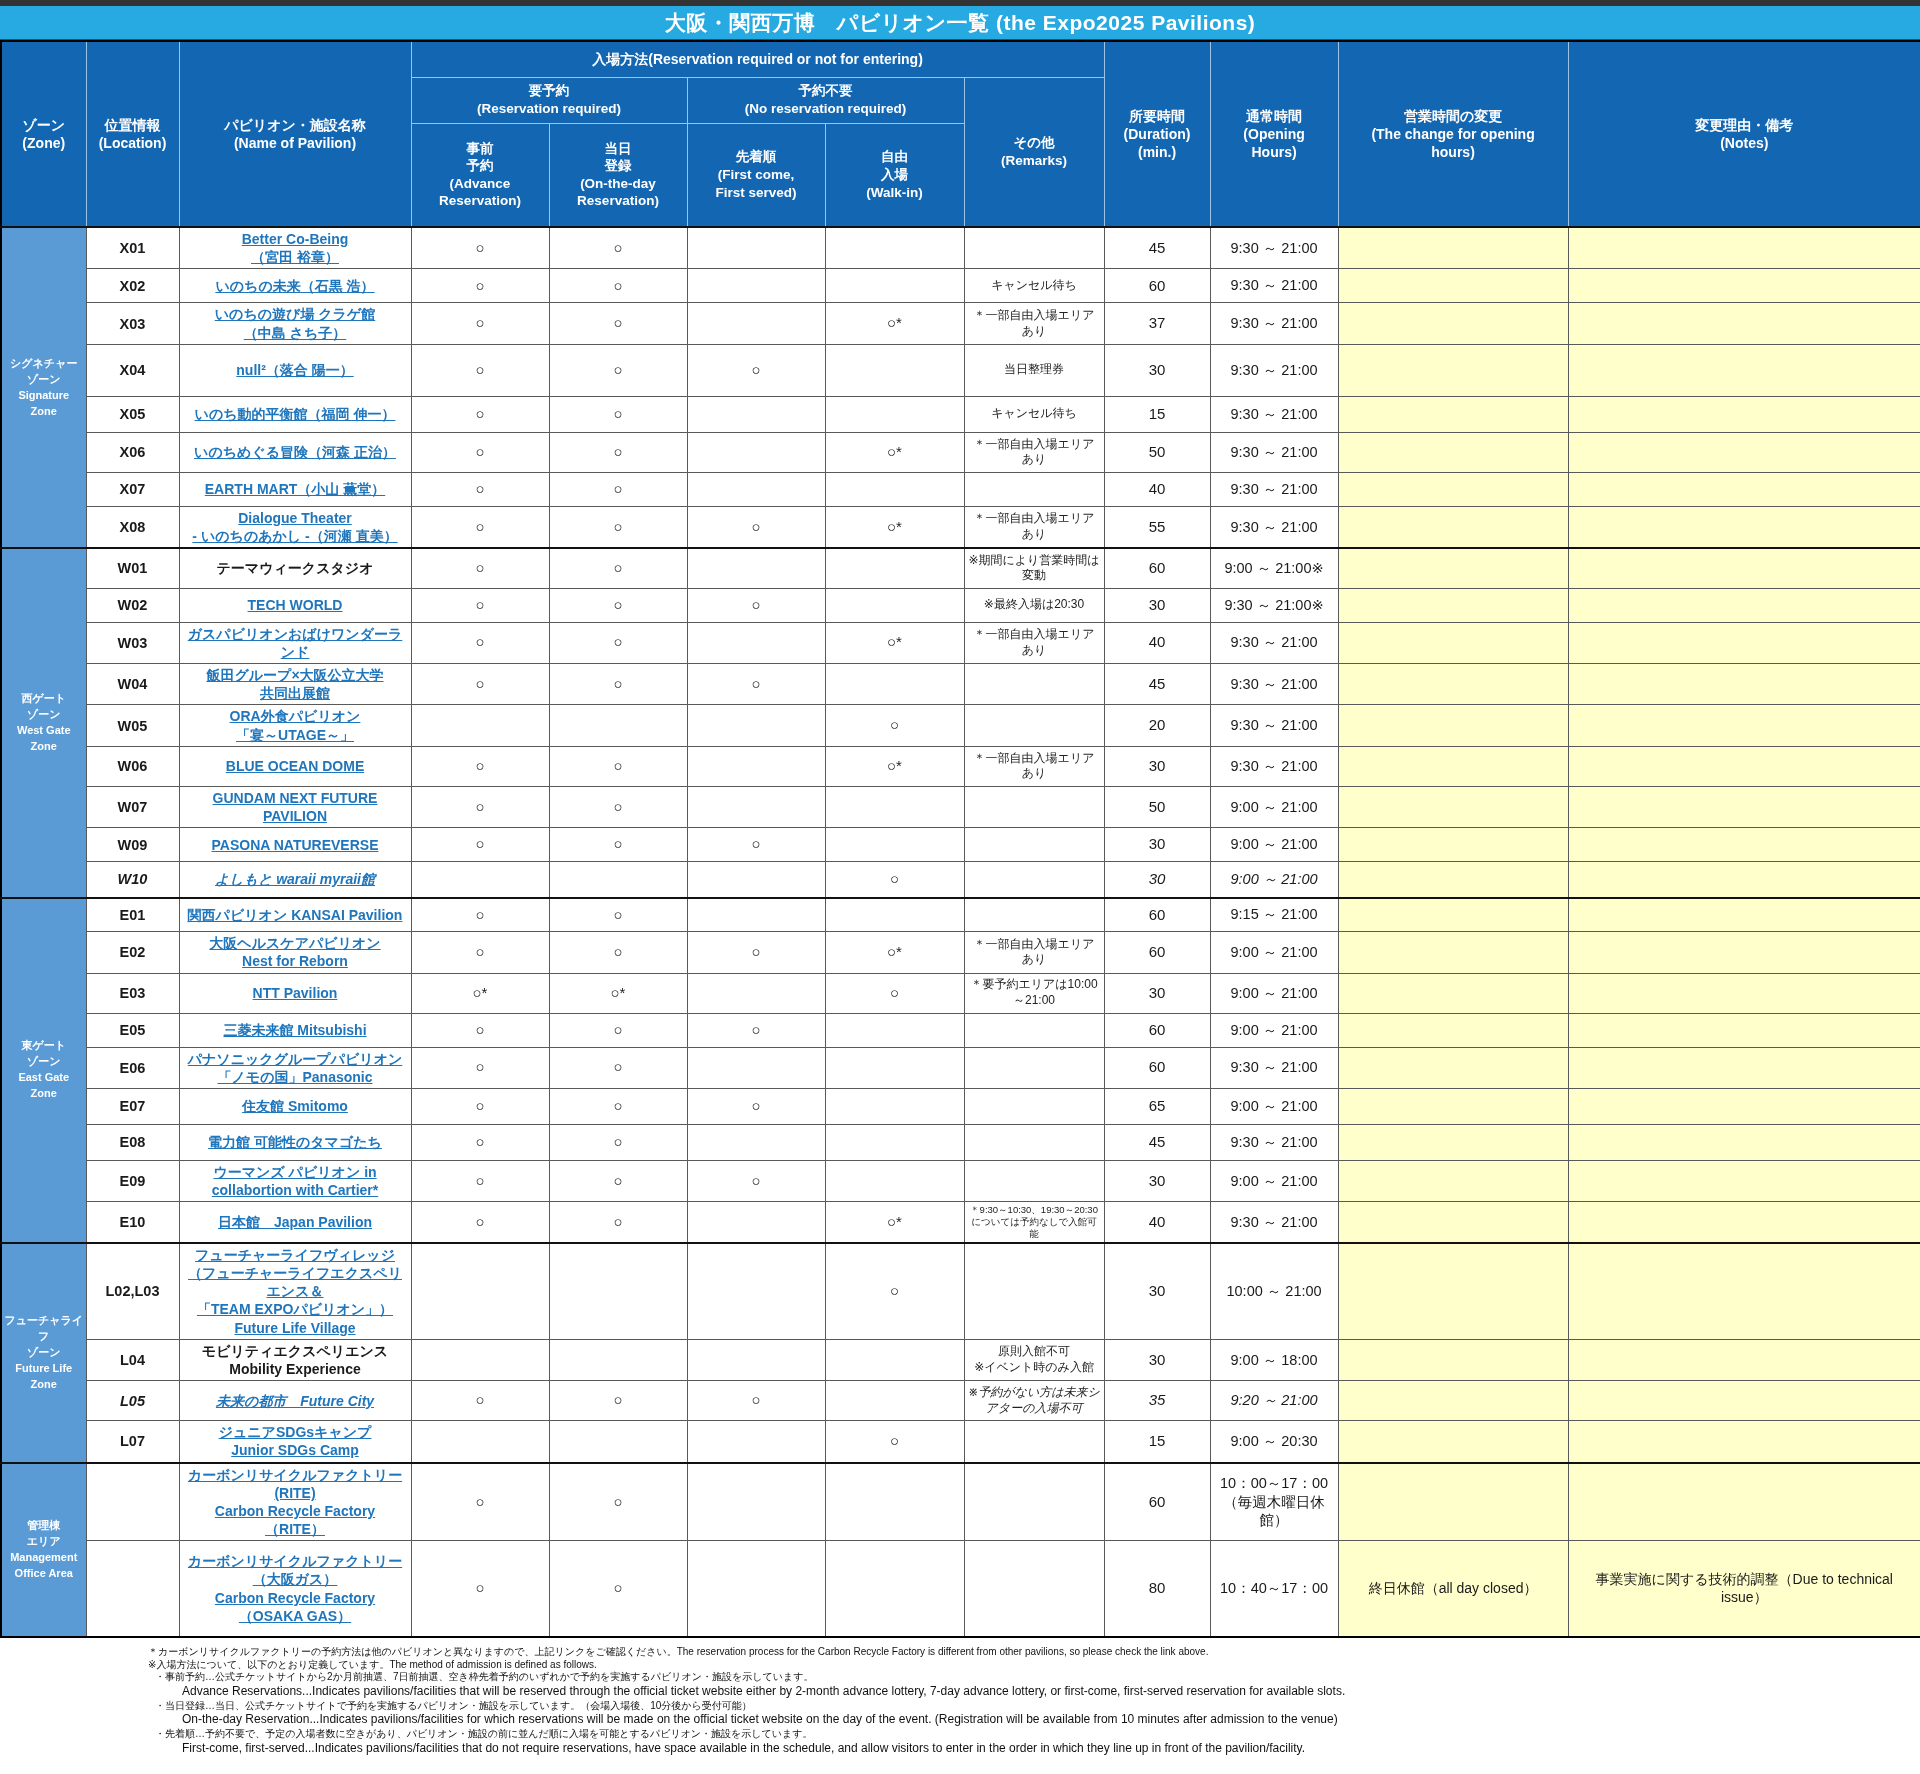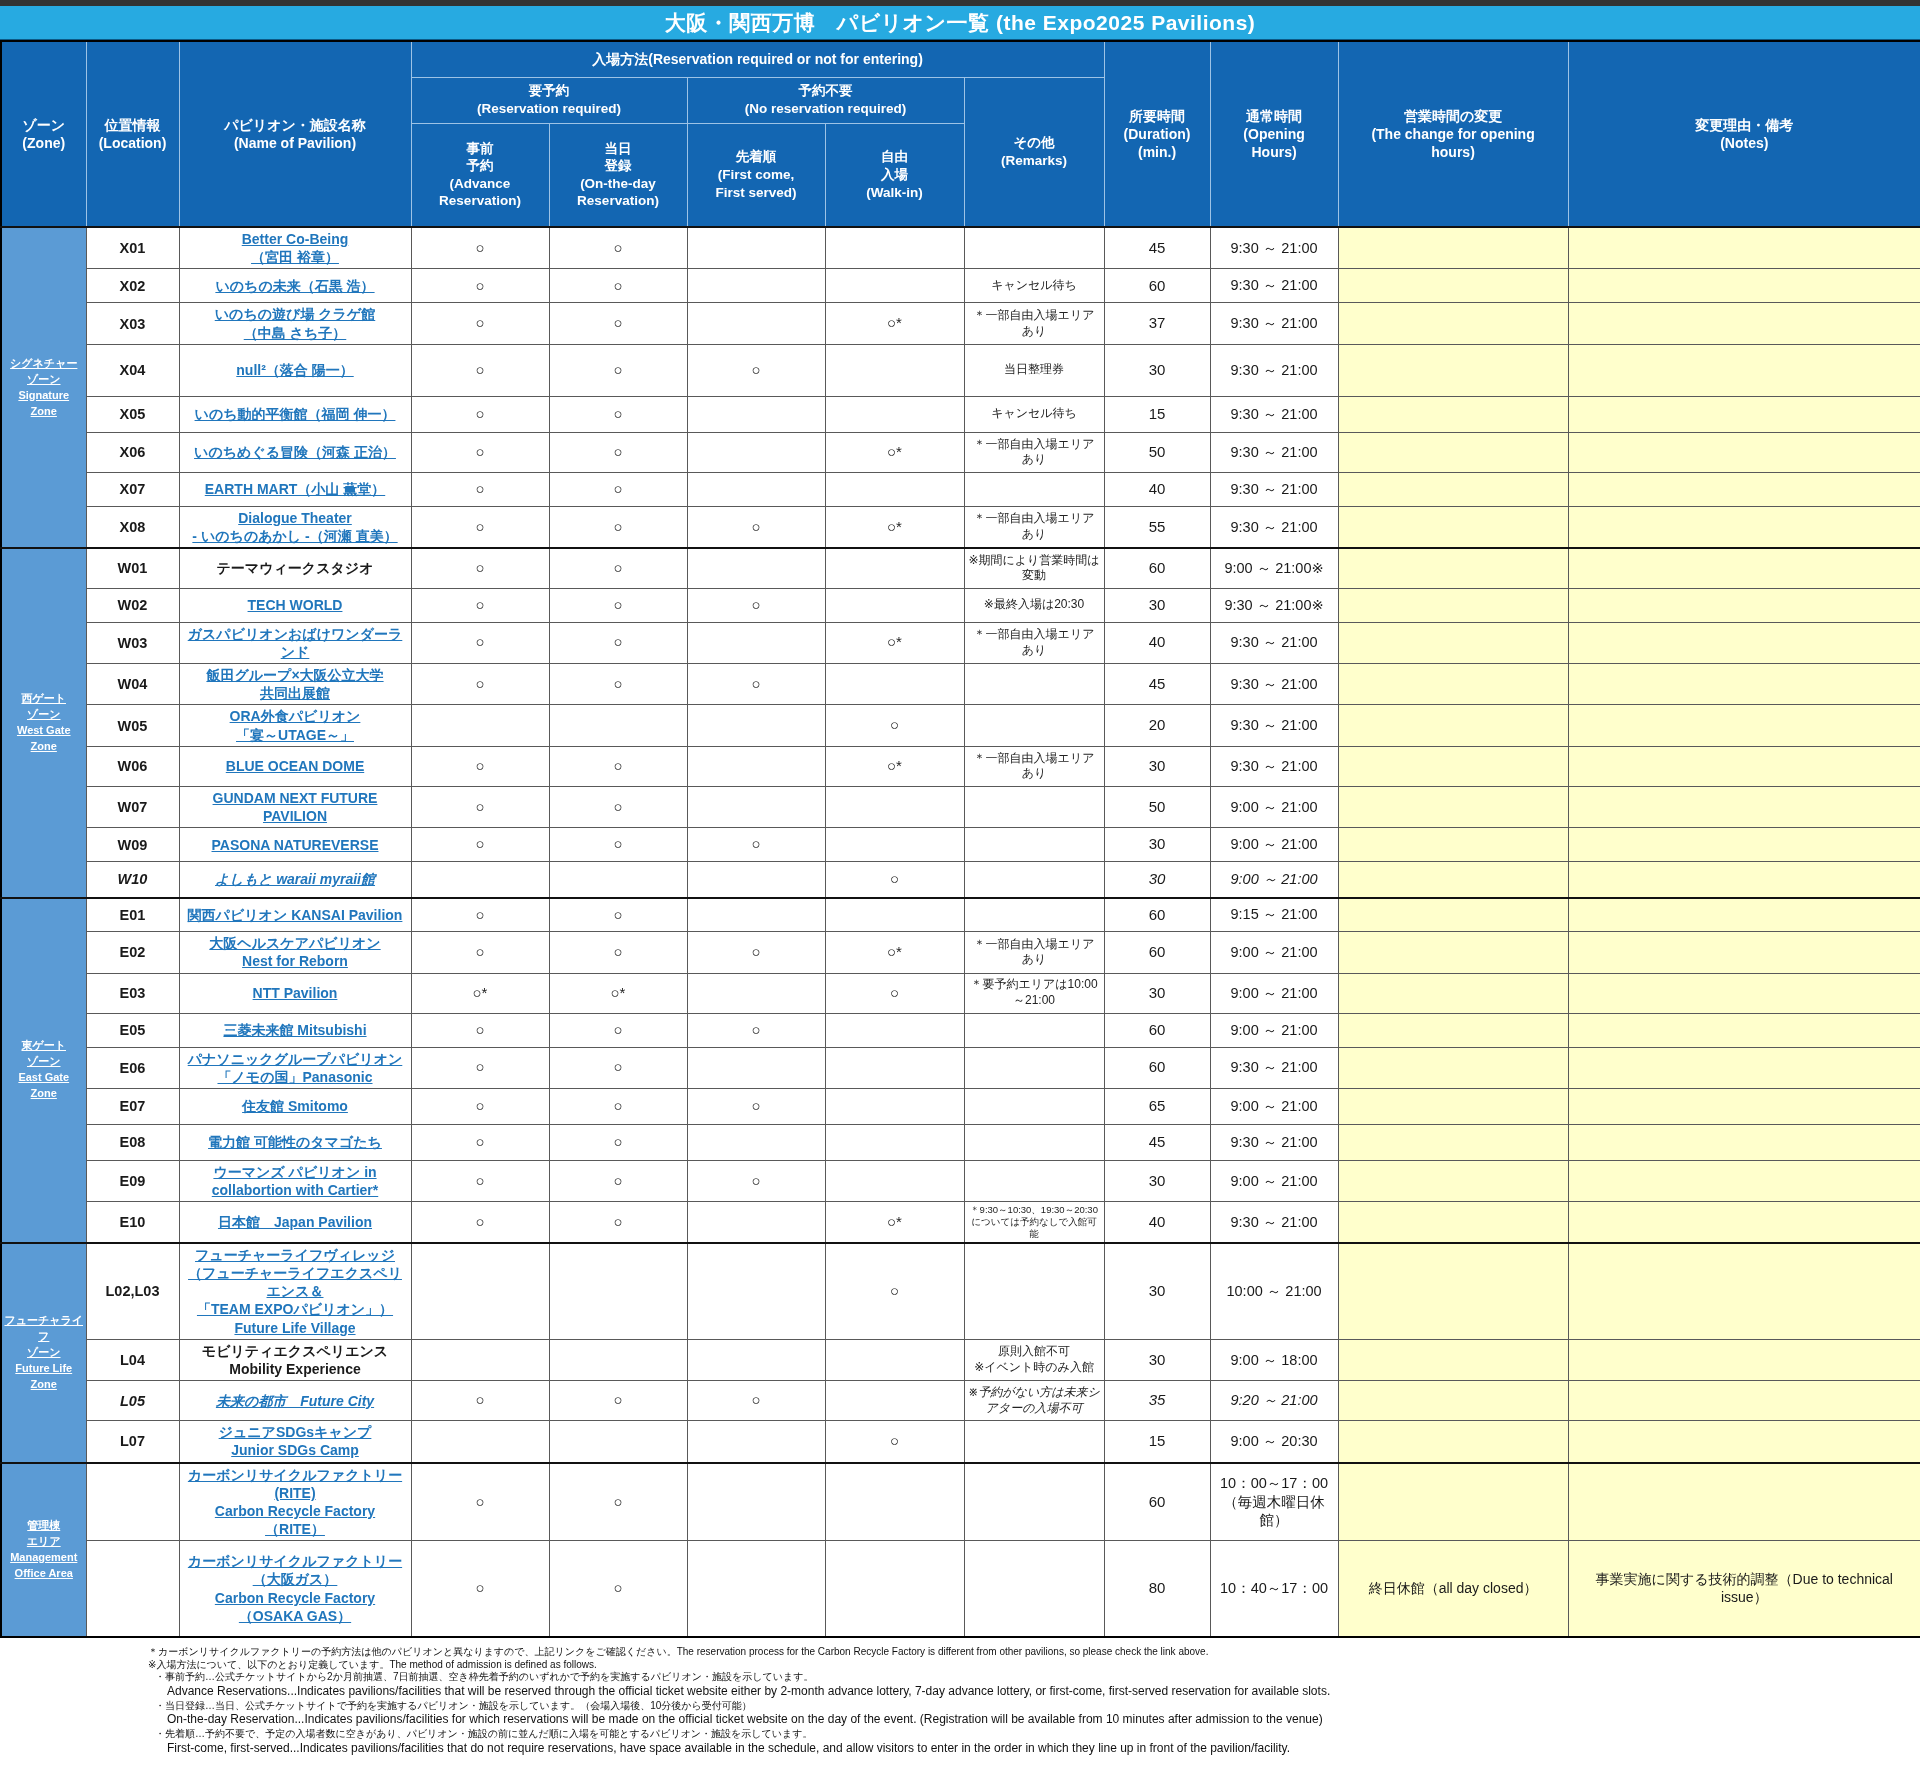--- a/index.html
+++ b/index.html
@@ -41,41 +41,41 @@
   thead tr.h3{height:104px}
   thead th.big{font-size:14px}
   
   tbody td{
     border:1px solid #595959;background:#fff;
     text-align:center;padding:2px 3px;line-height:1.25;
   }
   tbody tr.zone-start td{border-top:2px solid #111}
   td.c-zone{
     background:var(--zone-bg);color:#fff;font-weight:bold;
-    font-size:11px;line-height:1.45;overflow-wrap:anywhere;padding:2px 1px;text-decoration:underline;
+    font-size:11px;line-height:1.45;overflow-wrap:anywhere;padding:2px 1px;
   }
   td.c-loc{font-weight:bold;font-size:14.5px}
   td.c-name{font-weight:bold;font-size:14px;line-height:1.3}
   td.c-name.link{color:var(--link-color);text-decoration:underline;cursor:pointer}
   td.c-mark{font-size:15px;color:#222}
   td.dl{border-left:1px dashed #595959}
   td.c-adv{border-left:1px solid #595959}
   td.c-remarks{font-size:12px;line-height:1.3;color:#222}
   td.c-remarks.small{font-size:9.5px;line-height:1.25}
   td.c-dur{font-size:15px}
   td.c-hours{font-size:14.5px;line-height:1.3}
   td.c-change,td.c-notes{background:var(--highlight-bg);font-size:14px}
   
   .footnotes{padding:8px 10px 14px 148px}
   .fn{line-height:1.28}
   .fn-jp{font-weight:normal;font-size:10px;color:#111}
   .fn-en{font-weight:normal;font-size:12px;color:#111}
   .ind-0{margin-left:0}
   .ind-1{margin-left:7px}
-  .ind-2{margin-left:19px}
+  .ind-2{margin-left:34px}
 </style>
 </head>
 <body>
 
 <div class="top-strip"></div>
 
 <div class="title-bar">大阪・関西万博　パビリオン一覧 (the Expo2025 Pavilions)</div>
 
 <table class="pav">
   <colgroup>

